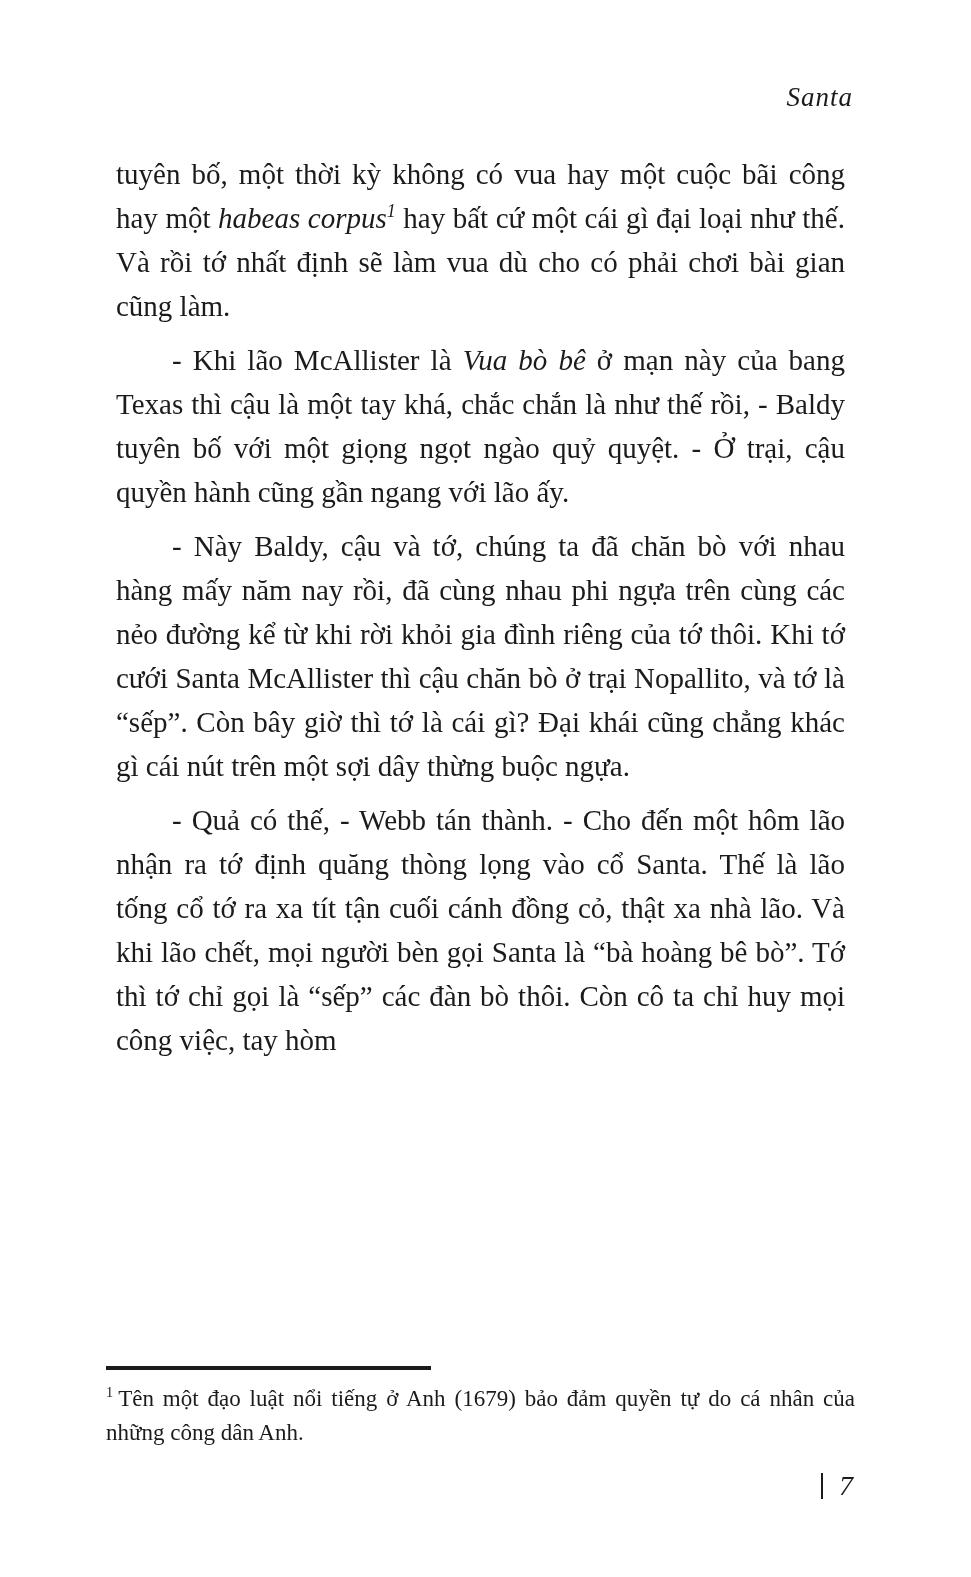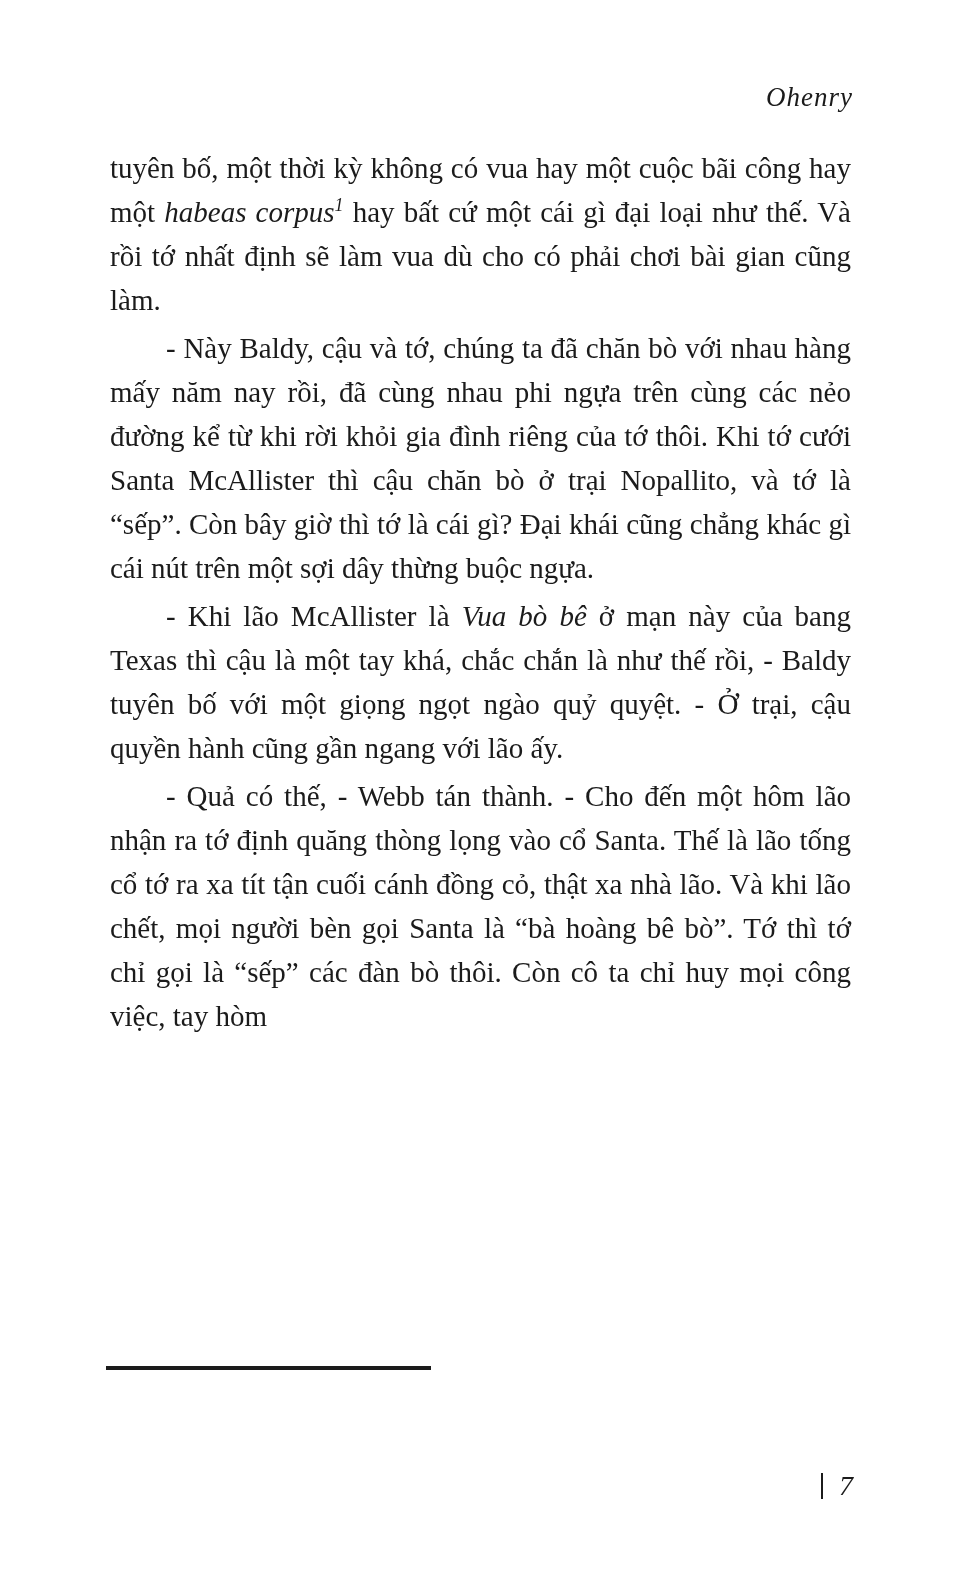--- a/index.html
+++ b/index.html
@@ -25,21 +25,21 @@
   }
   .body-text {
     position: absolute;
     top: 142px;
     left: 106px;
     right: 116px;
     font-size: 29px;
     line-height: 44px;
     text-align: justify;
   }
-  .para { margin: 4px; }
+  .para { margin: 10px; }
   .para.indent { text-indent: 56px; }
   .italic { font-style: italic; }
   sup { font-size: 0.62em; line-height: 0; vertical-align: super; }
   .footnote-block {
     position: absolute;
     top: 1366px;
     left: 106px;
     right: 116px;
   }
   .footnote-rule {
@@ -71,32 +71,33 @@
     font-style: italic;
     font-size: 28px;
   }
 </style>
 </head>
 <body>
 
 <div class="page">
 
   <div class="header">
-    <span class="header-author">Ohenry</span>
+    <span class="header-author">Santa</span>
   </div>
 
   <div class="body-text">
       <p class="para"><span>tuyên bố, một thời kỳ không có vua hay một cuộc bãi công hay một </span><span class="italic">habeas corpus</span><sup class="italic">1</sup><span> hay bất cứ một cái gì đại loại như thế. Và rồi tớ nhất định sẽ làm vua dù cho có phải chơi bài gian cũng làm.</span></p>
+      <p class="para indent"><span>- Khi lão McAllister là </span><span class="italic">Vua bò bê</span><span> ở mạn này của bang Texas thì cậu là một tay khá, chắc chắn là như thế rồi, - Baldy tuyên bố với một giọng ngọt ngào quỷ quyệt. - Ở trại, cậu quyền hành cũng gần ngang với lão ấy.</span></p>
       <p class="para indent"><span>- Này Baldy, cậu và tớ, chúng ta đã chăn bò với nhau hàng mấy năm nay rồi, đã cùng nhau phi ngựa trên cùng các nẻo đường kể từ khi rời khỏi gia đình riêng của tớ thôi. Khi tớ cưới Santa McAllister thì cậu chăn bò ở trại Nopallito, và tớ là “sếp”. Còn bây giờ thì tớ là cái gì? Đại khái cũng chẳng khác gì cái nút trên một sợi dây thừng buộc ngựa.</span></p>
-      <p class="para indent"><span>- Khi lão McAllister là </span><span class="italic">Vua bò bê</span><span> ở mạn này của bang Texas thì cậu là một tay khá, chắc chắn là như thế rồi, - Baldy tuyên bố với một giọng ngọt ngào quỷ quyệt. - Ở trại, cậu quyền hành cũng gần ngang với lão ấy.</span></p>
       <p class="para indent"><span>- Quả có thế, - Webb tán thành. - Cho đến một hôm lão nhận ra tớ định quăng thòng lọng vào cổ Santa. Thế là lão tống cổ tớ ra xa tít tận cuối cánh đồng cỏ, thật xa nhà lão. Và khi lão chết, mọi người bèn gọi Santa là “bà hoàng bê bò”. Tớ thì tớ chỉ gọi là “sếp” các đàn bò thôi. Còn cô ta chỉ huy mọi công việc, tay hòm</span></p>
     </div>
 
   <div class="footnote-block">
     <div class="footnote-rule"></div>
+    <p class="footnote"><sup class="fn-marker">1</sup><span>Tên một đạo luật nổi tiếng ở Anh (1679) bảo đảm quyền tự do cá nhân của những công dân Anh.</span></p>
   </div>
 
   <div class="footer">
     <span class="footer-bar"></span>
     <span class="page-number">7</span>
   </div>
 
 </div>
 
 </body></html>

